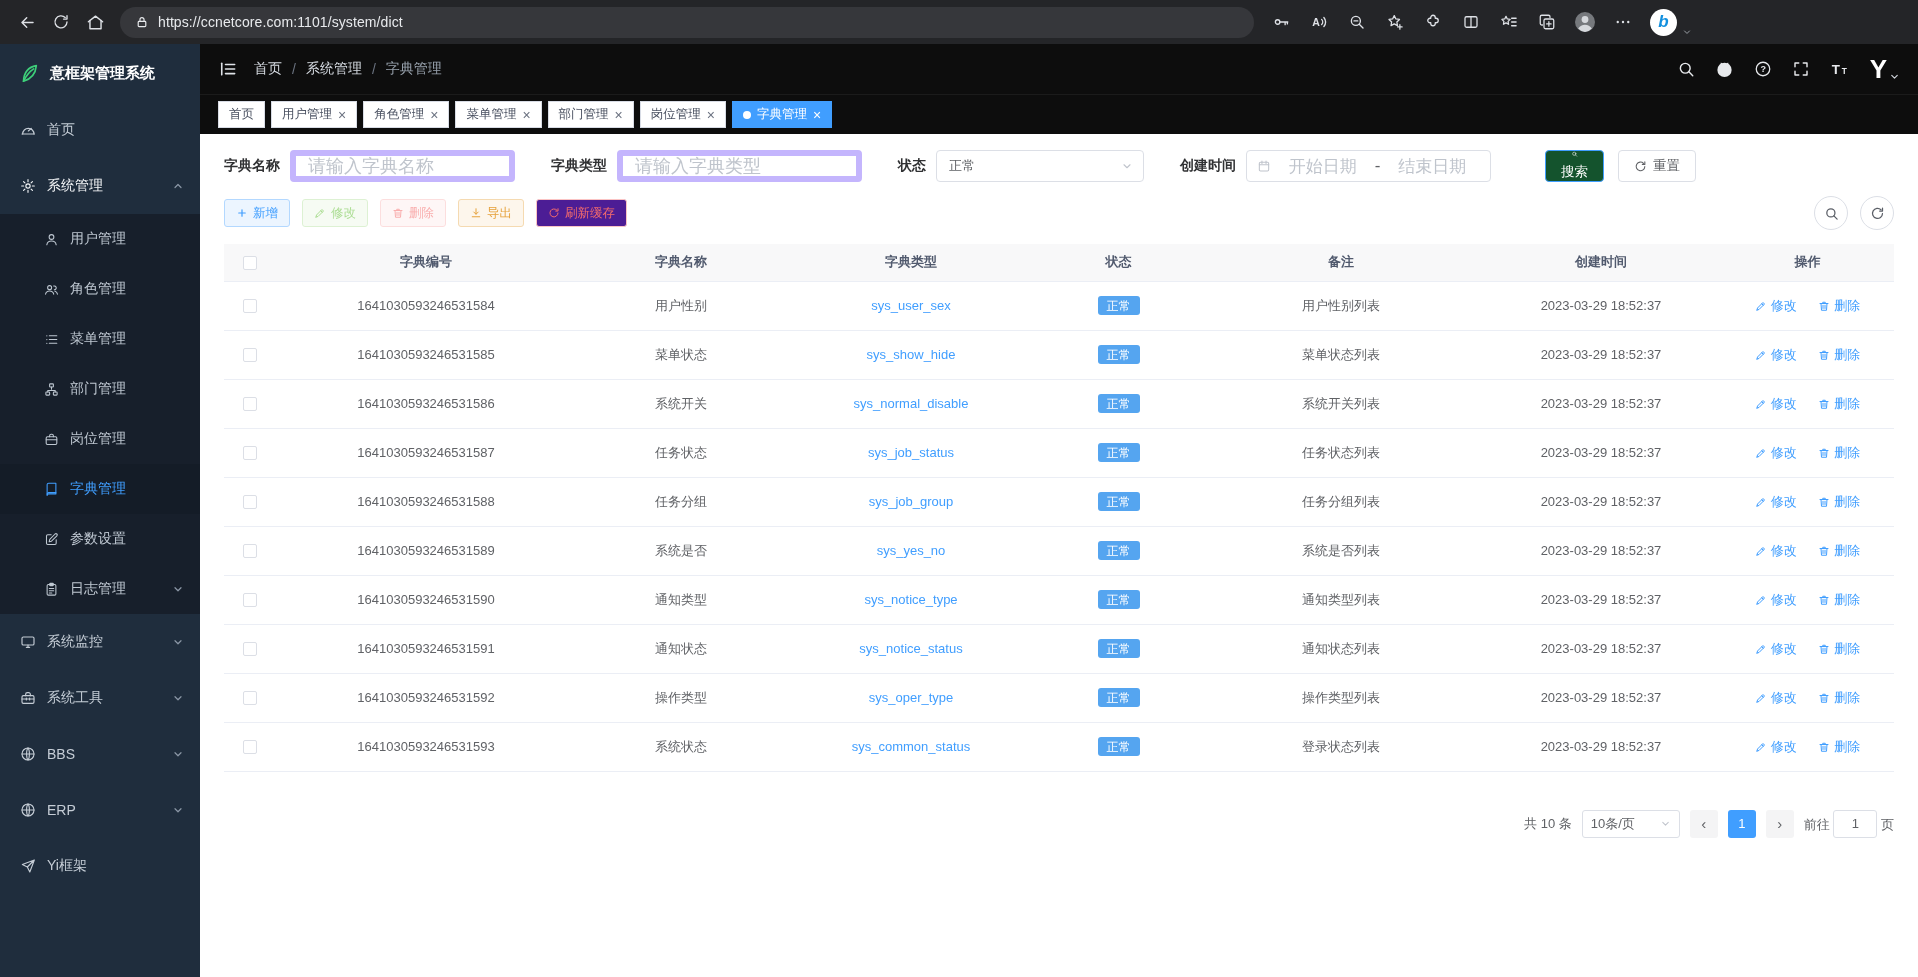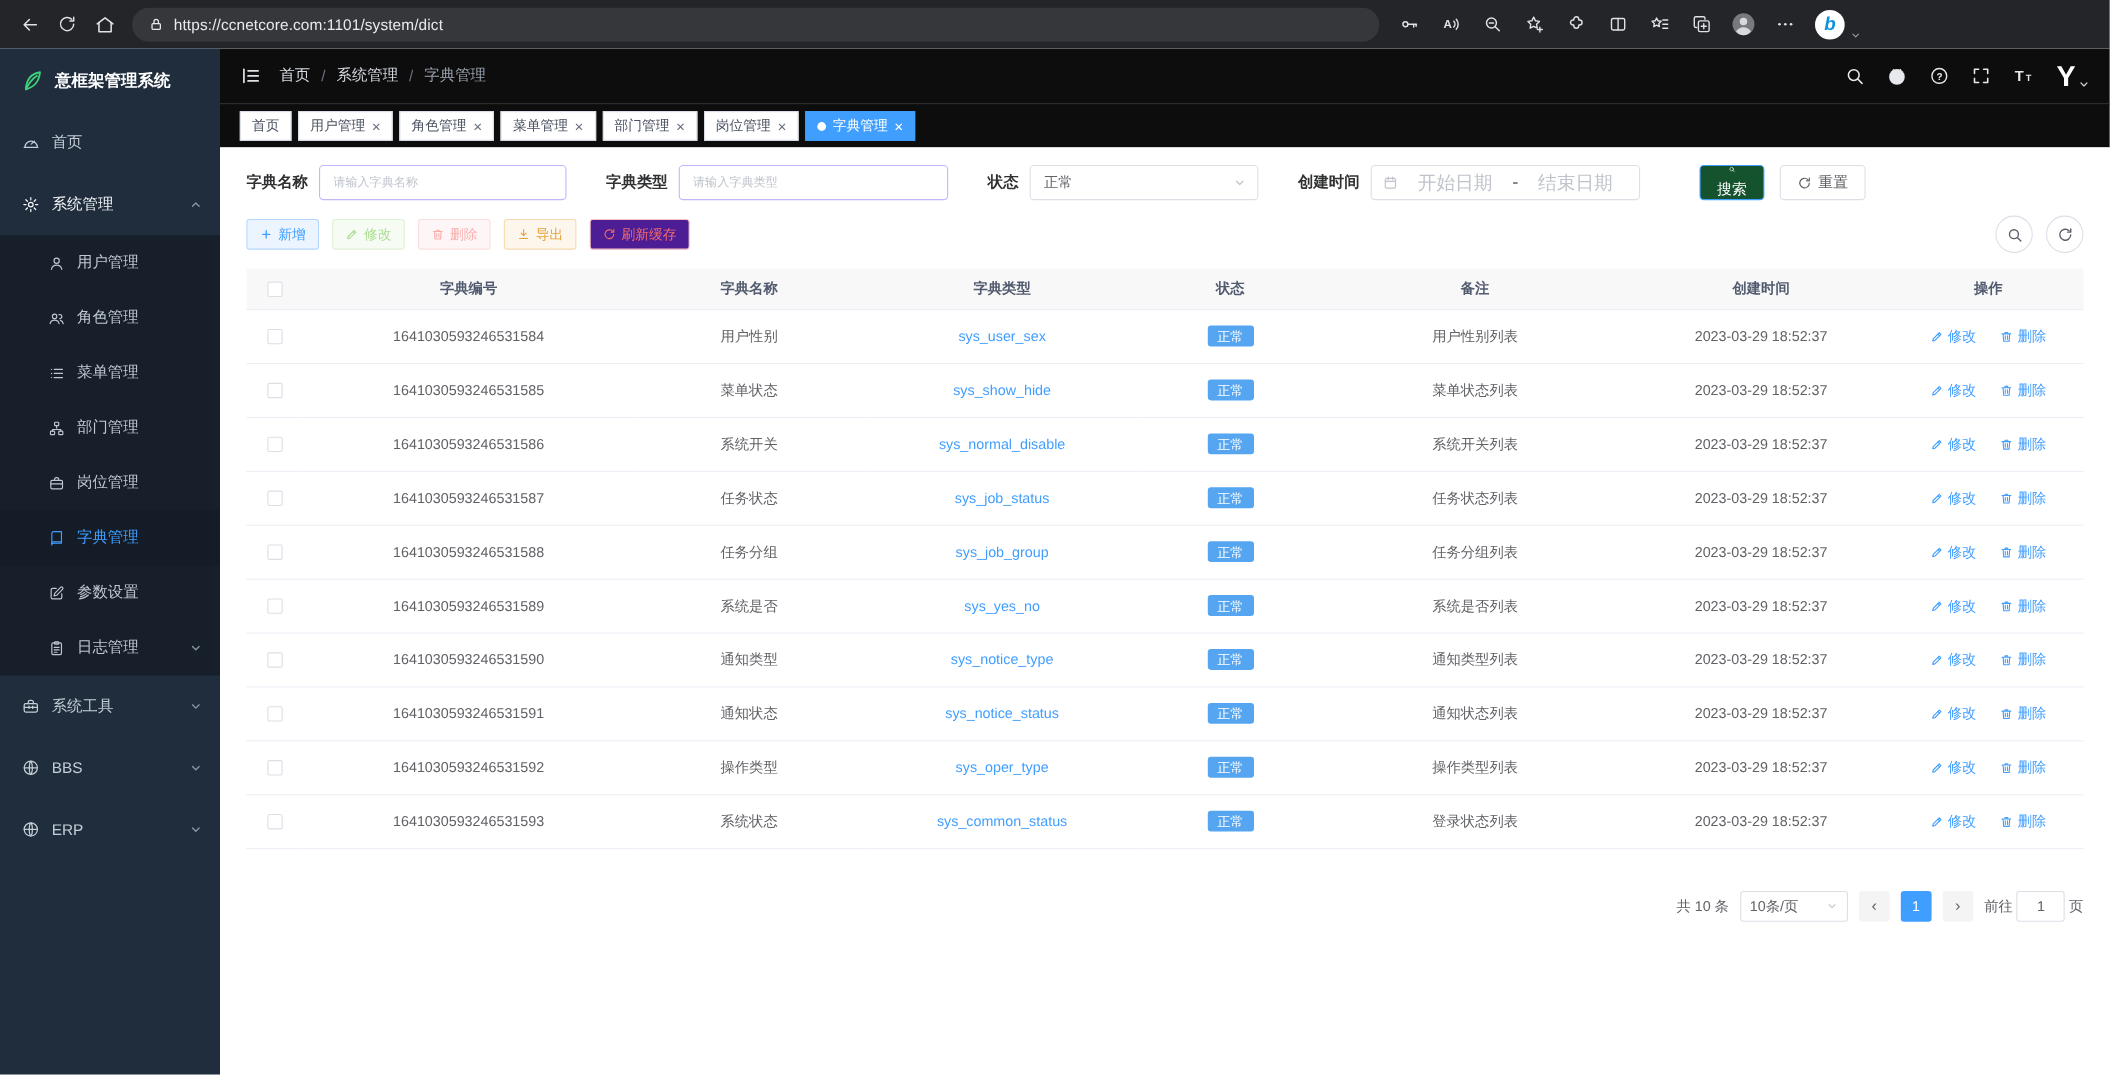--- a/index.html
+++ b/index.html
@@ -49,21 +49,21 @@
   .tag.active { background:#409eff; border-color:#409eff; color:#fff; }
   .tag.active .x { color:#fff; }
   .tag .dot { width:8px; height:8px; border-radius:50%; background:#fff; display:inline-block; }
 
   
   .content { flex:1; padding:16px 24px 0 24px; background:#fff; overflow:hidden; }
 
   .filter-row { display:flex; align-items:center; }
   .f-item { display:flex; align-items:center; margin-right:36px; }
   .f-label { font-weight:700; font-size:14px; color:#303133; margin-right:10px; white-space:nowrap; }
-  .inp { height:32px; border:1px solid #c4b5fd; border-radius:4px; padding:0 12px; font-size:11px; color:#606266; outline:none; font-family:inherit; }
+  .inp { height:32px; border:6px solid #c4b5fd; border-radius:4px; padding:0 12px; font-size:18px; color:#606266; outline:none; font-family:inherit; }
   .inp::placeholder { color:#bfc4cc; }
   .w225 { width:225px; } .w245 { width:245px; }
   .select-box { width:208px; height:32px; border:1px solid #dcdfe6; border-radius:4px; display:flex; align-items:center; justify-content:space-between; padding:0 10px 0 12px; color:#606266; font-size:13px; cursor:pointer; background:#fff; }
   .caret { color:#c0c4cc; }
   .date-box { width:245px; height:32px; border:1px solid #dcdfe6; border-radius:4px; display:flex; align-items:center; padding:0 10px; font-size:17px; color:#bfc4cc; cursor:pointer; gap:4px; }
   .date-box .ph { flex:1; text-align:center; }
   .date-box .sep { color:#606266; }
   .btn { display:inline-flex; align-items:center; gap:6px; border-radius:4px; cursor:pointer; font-family:inherit; }
   .btn-search { height:32px; margin-left:54px; background:#14532d; border:1px solid #409eff; color:#fff; padding:0 15px; font-size:13.5px;flex-direction:column; }
   .btn-reset { height:32px; margin-left:14px; background:#fff; border:1px solid #dcdfe6; color:#606266; padding:0 15px; font-size:13.5px; }
@@ -288,20 +288,30 @@
               <path d="M8.5 10.5h7M8.5 14h7M8.5 17.5h4"></path>
             </svg>
           <span>日志管理</span>
           <svg class="svgi chev" width="12" height="12" viewBox="0 0 24 24" fill="none" stroke="currentColor" stroke-width="2.4" stroke-linecap="round" stroke-linejoin="round">
               <path d="M6 9.5l6 6 6-6"></path>
             </svg>
         </div>
       </div>
       <div class="menu-item">
         <svg class="svgi" width="16" height="16" viewBox="0 0 24 24" fill="none" stroke="currentColor" stroke-width="1.7" stroke-linecap="round" stroke-linejoin="round">
+            <rect x="3" y="4.5" width="18" height="12" rx="2"></rect>
+            <path d="M9.5 20h5M12 16.5V20"></path>
+          </svg>
+        <span>系统监控</span>
+        <svg class="svgi chev" width="12" height="12" viewBox="0 0 24 24" fill="none" stroke="currentColor" stroke-width="2.4" stroke-linecap="round" stroke-linejoin="round">
+            <path d="M6 9.5l6 6 6-6"></path>
+          </svg>
+      </div>
+      <div class="menu-item">
+        <svg class="svgi" width="16" height="16" viewBox="0 0 24 24" fill="none" stroke="currentColor" stroke-width="1.7" stroke-linecap="round" stroke-linejoin="round">
             <rect x="3" y="8.5" width="18" height="11.5" rx="2"></rect>
             <path d="M8.5 8.5v-2A2.5 2.5 0 0 1 11 4h2a2.5 2.5 0 0 1 2.5 2.5v2M3 13.5h18M9.5 12v3M14.5 12v3"></path>
           </svg>
         <span>系统工具</span>
         <svg class="svgi chev" width="12" height="12" viewBox="0 0 24 24" fill="none" stroke="currentColor" stroke-width="2.4" stroke-linecap="round" stroke-linejoin="round">
             <path d="M6 9.5l6 6 6-6"></path>
           </svg>
       </div>
       <div class="menu-item">
         <svg class="svgi" width="16" height="16" viewBox="0 0 24 24" fill="none" stroke="currentColor" stroke-width="1.7" stroke-linecap="round" stroke-linejoin="round">
@@ -315,20 +325,26 @@
       </div>
       <div class="menu-item">
         <svg class="svgi" width="16" height="16" viewBox="0 0 24 24" fill="none" stroke="currentColor" stroke-width="1.7" stroke-linecap="round" stroke-linejoin="round">
             <circle cx="12" cy="12" r="9"></circle>
             <path d="M3 12h18M12 3c-2.8 2.8-2.8 15.2 0 18M12 3c2.8 2.8 2.8 15.2 0 18"></path>
           </svg>
         <span>ERP</span>
         <svg class="svgi chev" width="12" height="12" viewBox="0 0 24 24" fill="none" stroke="currentColor" stroke-width="2.4" stroke-linecap="round" stroke-linejoin="round">
             <path d="M6 9.5l6 6 6-6"></path>
           </svg>
+      </div>
+      <div class="menu-item">
+        <svg class="svgi" width="16" height="16" viewBox="0 0 24 24" fill="none" stroke="currentColor" stroke-width="1.7" stroke-linecap="round" stroke-linejoin="round">
+            <path d="M21.5 3L11 13.5M21.5 3l-6.8 18-3.7-7.5L3.5 9.8z"></path>
+          </svg>
+        <span>Yi框架</span>
       </div>
     </nav>
   </aside>
 
   <div class="main">
 
     <header class="navbar">
       <span class="nav-ic">
         <svg class="svgi" width="20" height="20" viewBox="0 0 24 24" fill="none" stroke="currentColor" stroke-width="1.9" stroke-linecap="round" stroke-linejoin="round">
             <path d="M4.5 5v14"></path>

